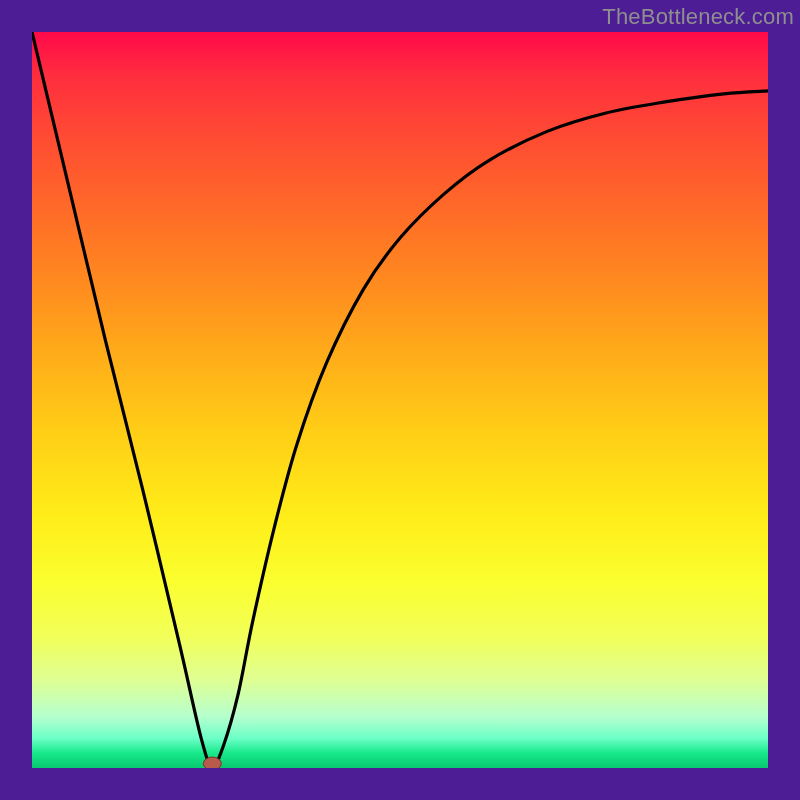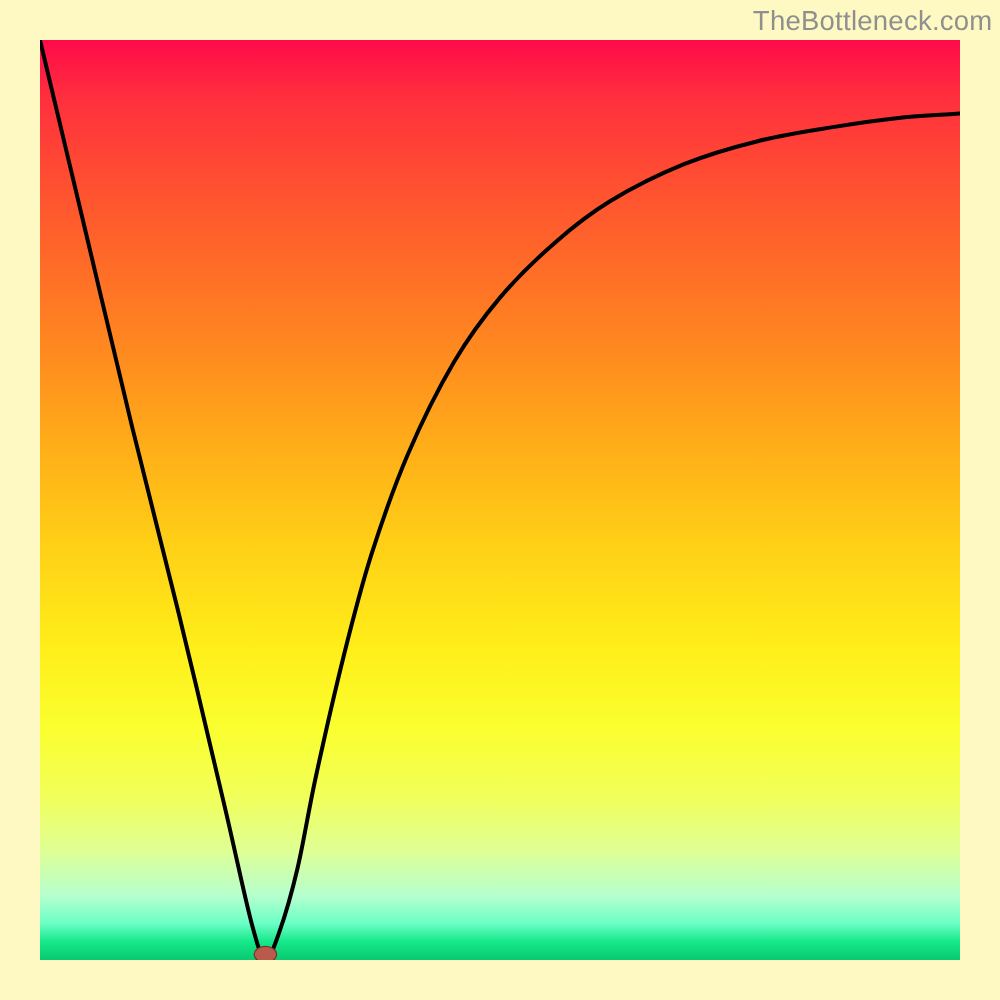--- a/index.html
+++ b/index.html
@@ -7,21 +7,21 @@
     padding: 0;
     width: 800px;
     height: 800px;
     background: #000;
     overflow: hidden;
     font-family: Arial, Helvetica, sans-serif;
   }
   .frame {
     position: absolute;
     inset: 0;
-    background: #fef9c3;
+    background: #4c1d95;
   }
   .plot-area {
     position: absolute;
     left: 32px;
     top: 32px;
     width: 736px;
     height: 736px;
   }
   .gradient-bg {
     position: absolute;

